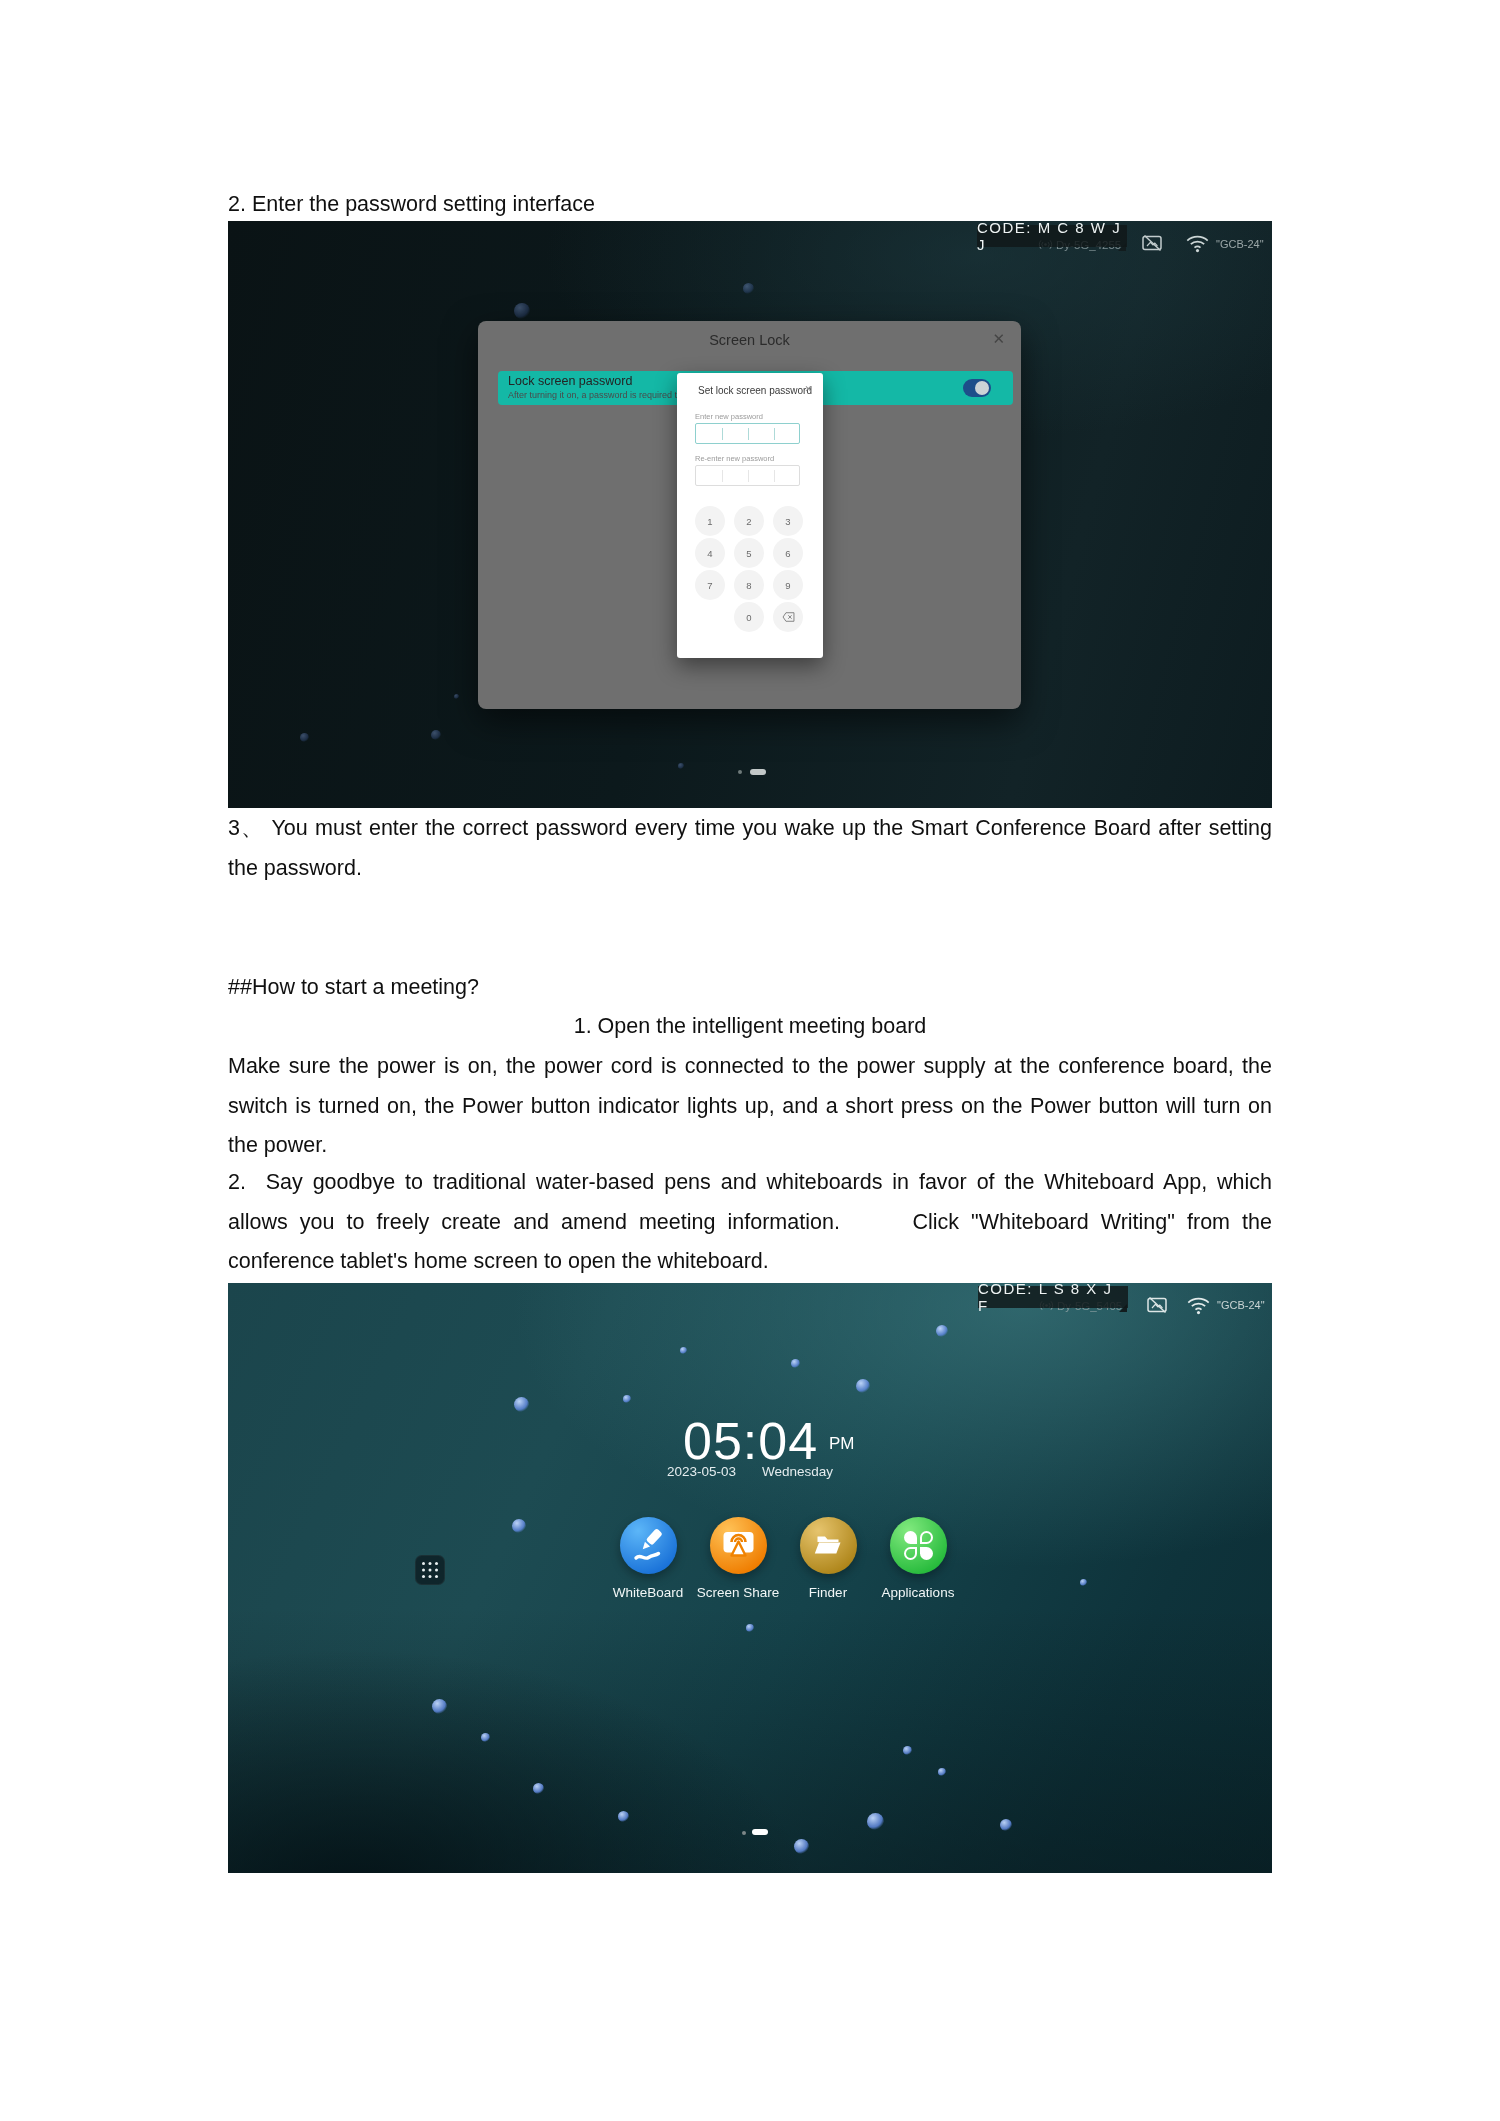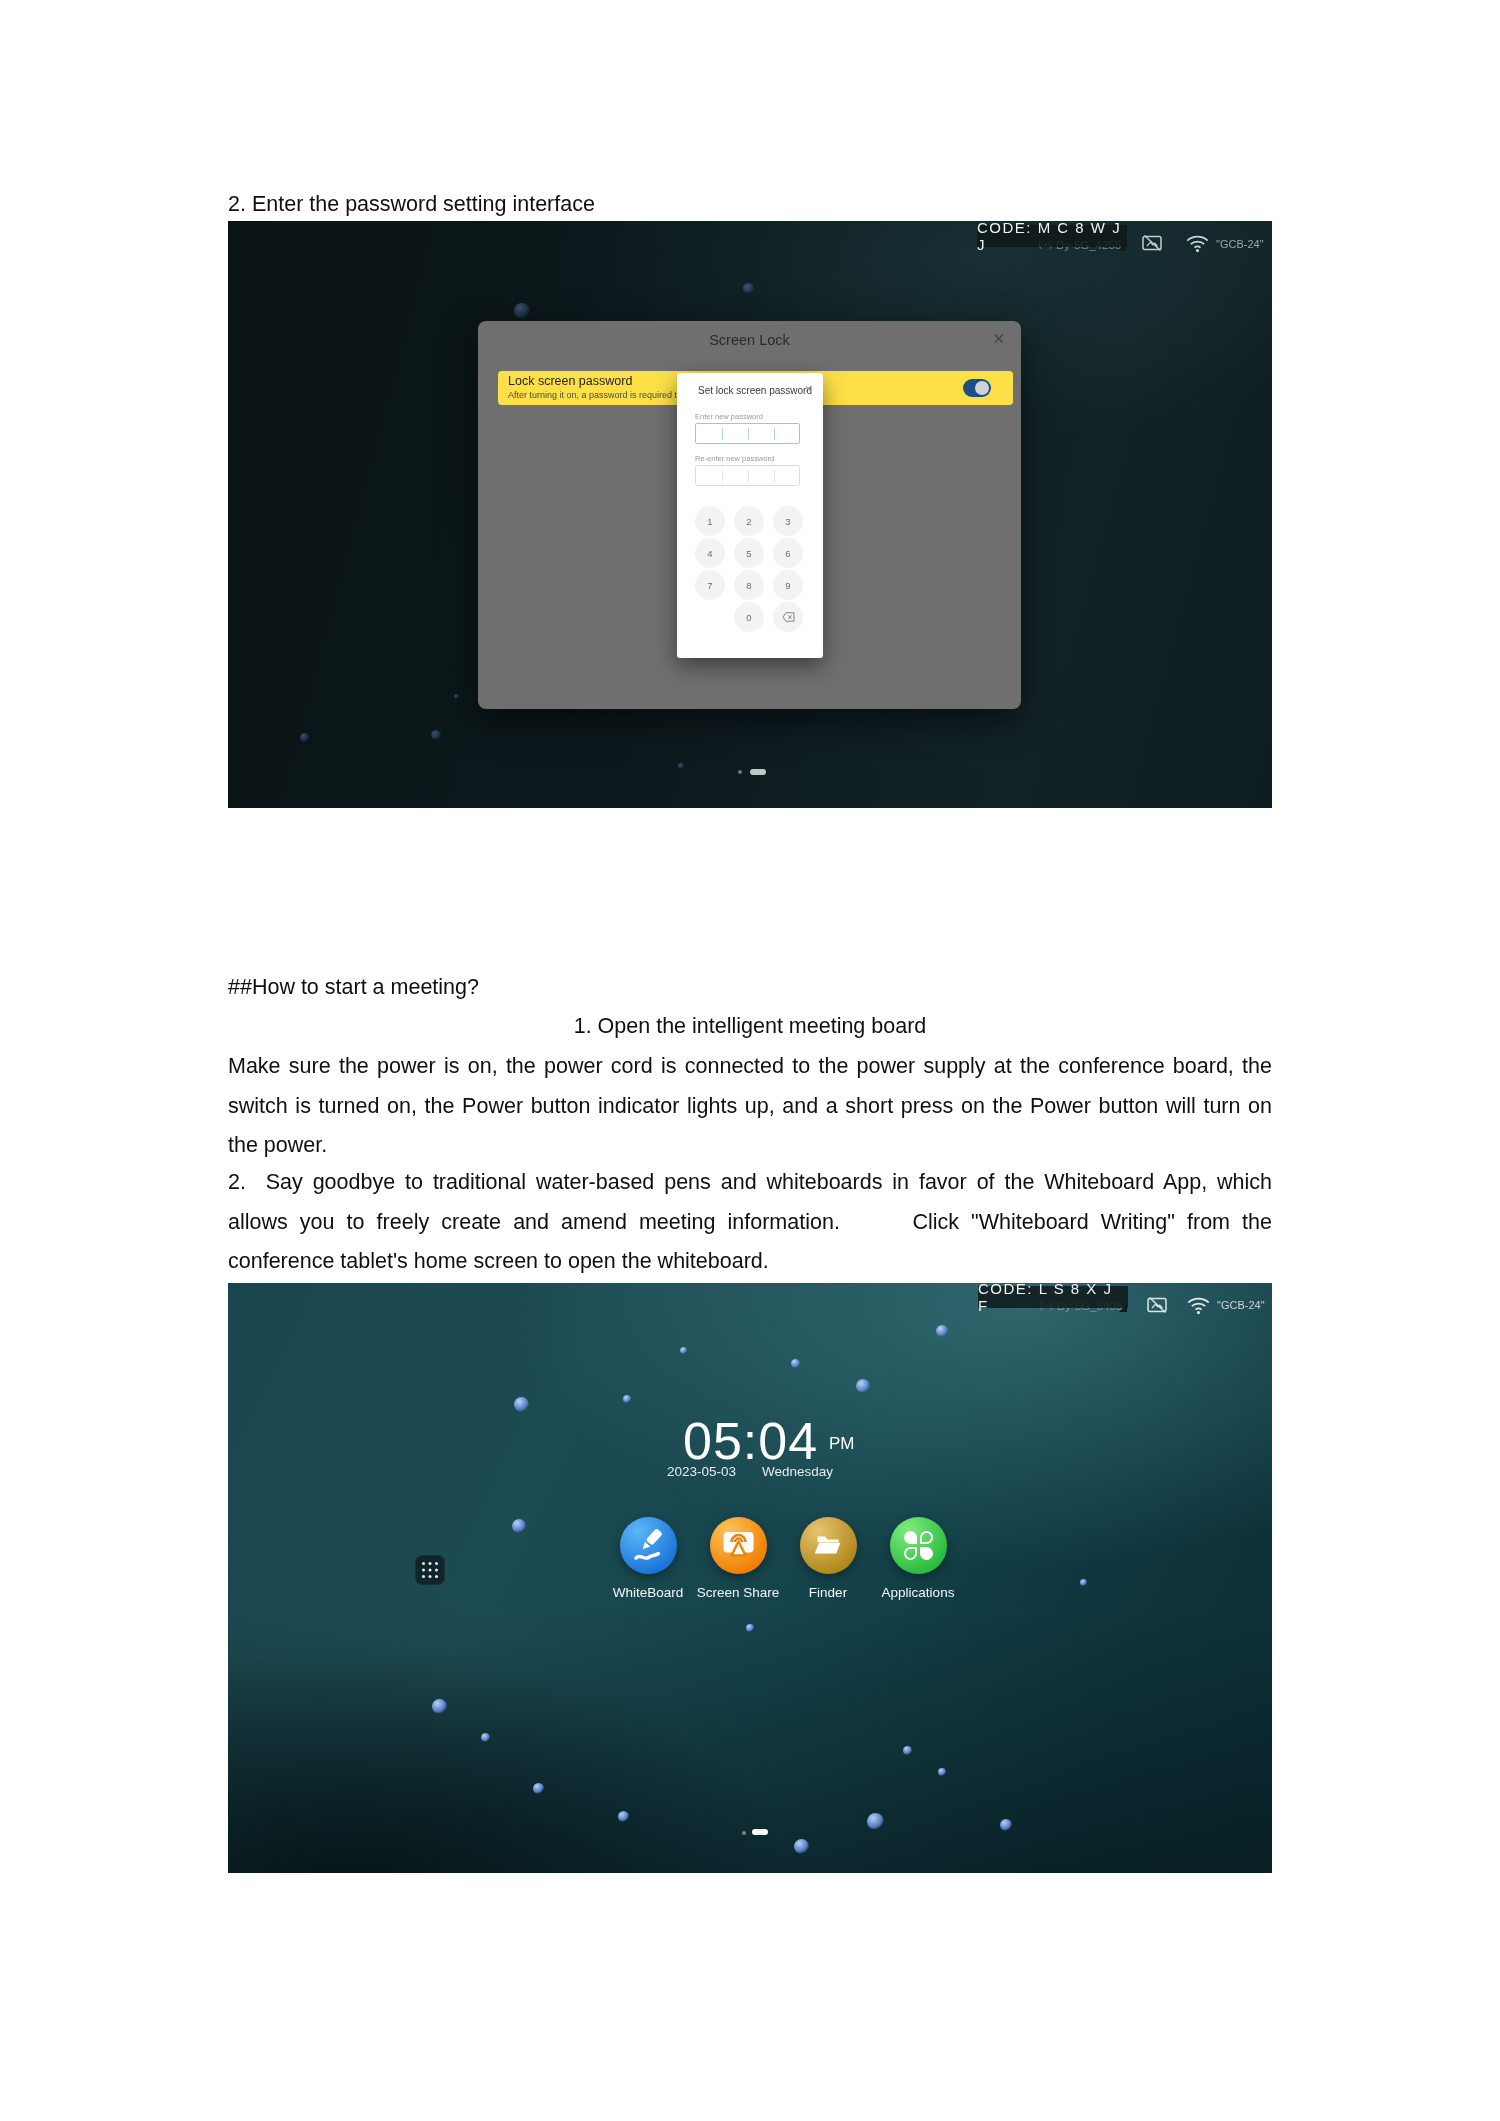--- a/index.html
+++ b/index.html
@@ -39,21 +39,21 @@
     color:rgba(152,168,171,.78); font-size:11.5px; }
   .sig-tri { width:0; height:0; border-left:8px solid transparent; border-bottom:8px solid #121c1e; margin-left:-6px; position:relative; top:2px; }
   .s-icon { display:block; }
   .wifiname { position:absolute; font-size:11px; color:#9aa6a7; z-index:2; }
 
   
   .dlg { position:absolute; left:250px; top:100px; width:543px; height:388px; background:#6f6f6f;
     border-radius:8px; box-shadow:0 12px 34px rgba(0,0,0,.55); z-index:4; }
   .dlg-title { position:absolute; left:0; right:0; top:11px; text-align:center; font-size:14.5px; color:#2b2b2b; }
   .dlg-close { position:absolute; right:16px; top:9px; font-size:15px; color:#454545; cursor:default; }
-  .dlg-band { position:absolute; left:20px; top:50px; width:515px; height:34px; background:#fde047; border-radius:4px; }
+  .dlg-band { position:absolute; left:20px; top:50px; width:515px; height:34px; background:#14b8a6; border-radius:4px; }
   .band-label { position:absolute; left:10px; top:3px; font-size:12.5px; color:#242424; }
   .band-desc { position:absolute; left:10px; top:19px; font-size:9px; color:#4b4b4b; white-space:nowrap; width:430px; overflow:hidden; }
   .toggle { position:absolute; right:22px; top:8px; width:28px; height:18px; border-radius:9px; background:#1d4e8a; }
   .toggle .knob { position:absolute; right:2px; top:2px; width:14px; height:14px; border-radius:50%; background:#cdd3d6; }
 
   
   .modal { position:absolute; left:449px; top:152px; width:146px; height:285px; background:#ffffff;
     border-radius:3px; box-shadow:0 8px 22px rgba(0,0,0,.45); z-index:6; }
   .m-title { position:absolute; left:21px; top:12px; font-size:10px; color:#3a3a3a; }
   .m-close { position:absolute; right:11px; top:11px; font-size:9px; color:#8c8c8c; }
@@ -184,20 +184,21 @@
             <path d="M6.8 3.6 L10.4 7.4 M10.4 3.6 L6.8 7.4"></path>
           </svg>
         </div>
       </div>
     </div>
 
     <div class="ind-dot" style="left:510px;top:549px;background:#6e7a7a;"></div>
     <div class="ind-pill" style="left:522px;top:548px;background:#c2c8c8;"></div>
   </div>
 
+  <div class="doc just" style="top:809px;">3、 You must enter the correct password every time you wake up the Smart Conference Board after setting the password.</div>
   <div class="doc" style="top:968px;">##How to start a meeting?</div>
   <div class="doc" style="top:1007px;text-align:center;">1.  Open the intelligent meeting board</div>
   <div class="doc just" style="top:1047px;">Make sure the power is on, the power cord is connected to the power supply at the conference board, the switch is turned on, the Power button indicator lights up, and a short press on the Power button will turn on the power.</div>
   <div class="doc just prewrap" style="top:1163px;">2.  Say goodbye to traditional water-based pens and whiteboards in favor of the Whiteboard App, which allows you to freely create and amend meeting information.      Click "Whiteboard Writing" from the conference tablet's home screen to open the whiteboard.</div>
 
   <div class="shot shot2">
     <div class="bokeh" style="left:286px;top:114px;width:15px;height:15px;"></div>
     <div class="bokeh" style="left:395px;top:112px;width:8px;height:8px;"></div>
     <div class="bokeh" style="left:628px;top:96px;width:14px;height:14px;"></div>
     <div class="bokeh" style="left:563px;top:76px;width:9px;height:9px;"></div>

